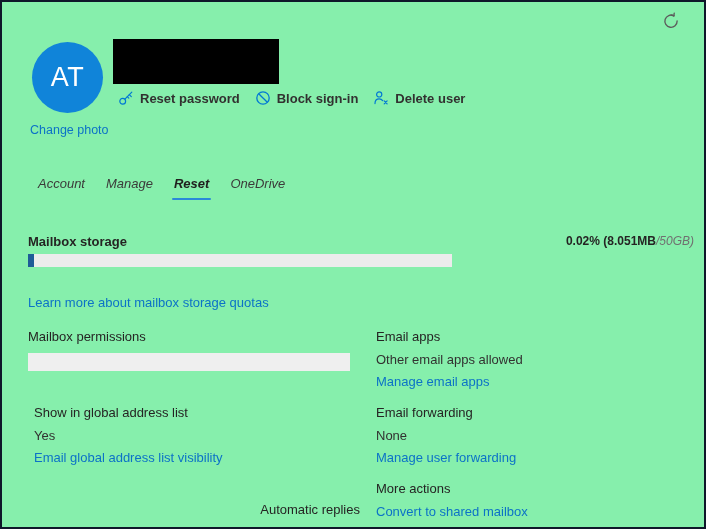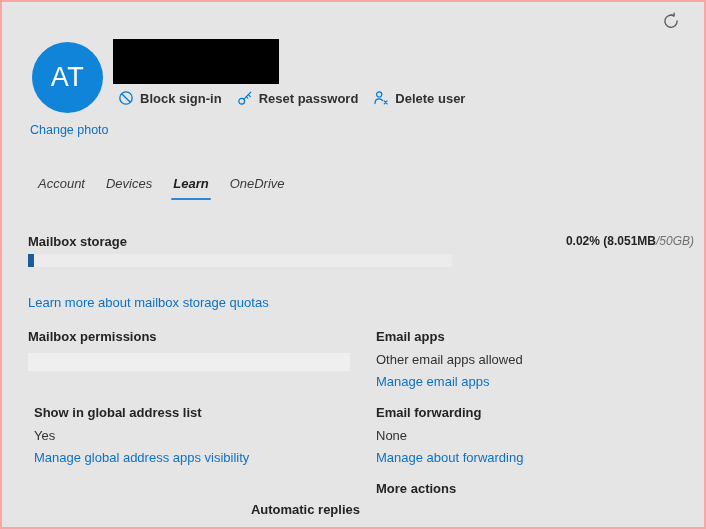--- a/index.html
+++ b/index.html
@@ -1,18 +1,18 @@
 <!DOCTYPE html>
 <html style="--avatar-blue: #1084d9; --accent-blue: #0078d4; --link-blue: #0c72c7; --tab-underline: #2b88d8; --progress-fill: #1e5c97; --icon-gray: #5c5c5c;"><head>
 <meta charset="utf-8">
 <style>
   html,body { margin:0; padding:0; background:#fff; }
   .page {
     position:relative; width:706px; height:529px; box-sizing:border-box;
-    border:2px solid #fca5a5; background:#e5e5e5; overflow:hidden;
+    border:2px solid #0f172a; background:#86efac; overflow:hidden;
     font-family:"Liberation Sans", sans-serif; color:#323130;
   }
   
   .refresh-btn { position:absolute; top:9px; left:658px; width:22px; height:22px; cursor:pointer; color:var(--icon-gray,#5c5c5c); background:none; border:none; padding:0; }
   
   .avatar {
     position:absolute; left:30px; top:40px; width:71px; height:71px; border-radius:50%;
     background:var(--avatar-blue,#1084d9); color:#fff; display:flex; align-items:center; justify-content:center;
     font-size:27px; font-weight:400; letter-spacing:.5px; user-select:none;
   }
@@ -33,21 +33,21 @@
   .storage-row { position:absolute; left:26px; top:232px; width:666px; display:flex; justify-content:space-between; align-items:flex-start; }
   .sec-title { font-size:13px; font-weight:700; color:#252423; }
   .usage { font-size:12px; font-weight:700; color:#252423; white-space:nowrap; }
   .usage .lt { font-weight:400; color:#707070;font-style:italic; }
   .progress-track { position:absolute; left:26px; top:252px; width:424px; height:13px; background:#ececec; }
   .progress-fill { height:100%; width:6px; background:var(--progress-fill,#1e5c97); }
   .link { color:var(--link-blue,#0c72c7); text-decoration:none; cursor:pointer; font-size:13px; }
   .learn { position:absolute; left:26px; top:293px; }
   
   .sec { position:absolute; width:332px; font-size:13px; }
-  .sec .title { font-size:13px; font-weight:700; color:#252423; line-height:16px; margin:0 0 7px; }
+  .sec .title { font-size:13px; font-weight:400; color:#252423; line-height:16px; margin:0 0 7px; }
   .sec .value { line-height:15px; margin:0 0 7px; color:#323130; }
   .sec .link { display:inline-block; line-height:15px; }
   .redacted-bar { width:322px; height:18px; background:#efefef; margin-top:8px; }
   .pos-perm  { left:26px;  top:327px; }
   .pos-apps  { left:374px; top:327px; }
   .pos-gal   { left:32px;  top:403px; }
   .pos-fwd   { left:374px; top:403px; }
   .pos-auto  { left:26px;  top:500px;text-align:right; }
   .pos-more  { left:374px; top:479px; }
 </style>
@@ -69,61 +69,61 @@
   <div class="avatar">
     <span>AT</span>
   </div>
 
   <div class="redacted-box"></div>
 
   <div class="actions">
     <button class="action">
       <span class="ico">
         <svg width="16" height="16" viewBox="0 0 16 16">
-          <g fill="none" stroke="currentColor" stroke-width="1.3">
-            <circle cx="8" cy="8" r="6.2"></circle>
-            <path d="M3.7 3.7 L12.3 12.3"></path>
-          </g>
-        </svg>
-      </span>
-      <span>Block sign-in</span>
-    </button>
-    <button class="action">
-      <span class="ico">
-        <svg width="16" height="16" viewBox="0 0 16 16">
           <g fill="none" stroke="currentColor" stroke-width="1.2" stroke-linecap="round">
             <circle cx="4.7" cy="11.3" r="2.9"></circle>
             <path d="M6.9 9.1 L13.8 2.2"></path>
             <path d="M11.3 4.7 L13.3 6.7"></path>
             <path d="M9.3 6.7 L10.8 8.2"></path>
           </g>
         </svg>
       </span>
       <span>Reset password</span>
+    </button>
+    <button class="action">
+      <span class="ico">
+        <svg width="16" height="16" viewBox="0 0 16 16">
+          <g fill="none" stroke="currentColor" stroke-width="1.3">
+            <circle cx="8" cy="8" r="6.2"></circle>
+            <path d="M3.7 3.7 L12.3 12.3"></path>
+          </g>
+        </svg>
+      </span>
+      <span>Block sign-in</span>
     </button>
     <button class="action">
       <span class="ico">
         <svg width="16" height="16" viewBox="0 0 16 16">
           <g fill="none" stroke="currentColor" stroke-width="1.2" stroke-linecap="round">
             <circle cx="6.2" cy="4.4" r="2.6"></circle>
             <path d="M2 13.6 c0-3.2 2-4.8 4.2-4.8 1.5 0 2.7.7 3.5 1.8"></path>
             <path d="M11.2 10.9 l2.9 2.9 M14.1 10.9 l-2.9 2.9"></path>
           </g>
         </svg>
       </span>
       <span>Delete user</span>
     </button>
   </div>
 
   <a class="change-photo">Change photo</a>
 
   <nav class="tabs">
     <div class="tab">Account</div>
-    <div class="tab">Devices</div>
-    <div class="tab active">Learn</div>
+    <div class="tab">Manage</div>
+    <div class="tab active">Reset</div>
     <div class="tab">OneDrive</div>
   </nav>
 
   <div class="storage-row">
     <span class="sec-title">Mailbox storage</span>
     <span class="usage"><b>0.02% (8.051MB</b><span class="lt">/50GB)</span></span>
   </div>
   <div class="progress-track">
     <div class="progress-fill" style="width: 6px;"></div>
   </div>
@@ -136,31 +136,32 @@
 
   <div class="sec pos-apps">
     <div class="title">Email apps</div>
     <div class="value">Other email apps allowed</div>
     <a class="link">Manage email apps</a>
   </div>
 
   <div class="sec pos-gal">
     <div class="title">Show in global address list</div>
     <div class="value">Yes</div>
-    <a class="link">Manage global address apps visibility</a>
+    <a class="link">Email global address list visibility</a>
   </div>
 
   <div class="sec pos-fwd">
     <div class="title">Email forwarding</div>
     <div class="value">None</div>
-    <a class="link">Manage about forwarding</a>
+    <a class="link">Manage user forwarding</a>
   </div>
 
   <div class="sec pos-auto">
     <div class="title">Automatic replies</div>
     <div class="value">Off</div>
   </div>
 
   <div class="sec pos-more">
     <div class="title">More actions</div>
+    <a class="link">Convert to shared mailbox</a>
   </div>
 
 </div>
 
 </body></html>

